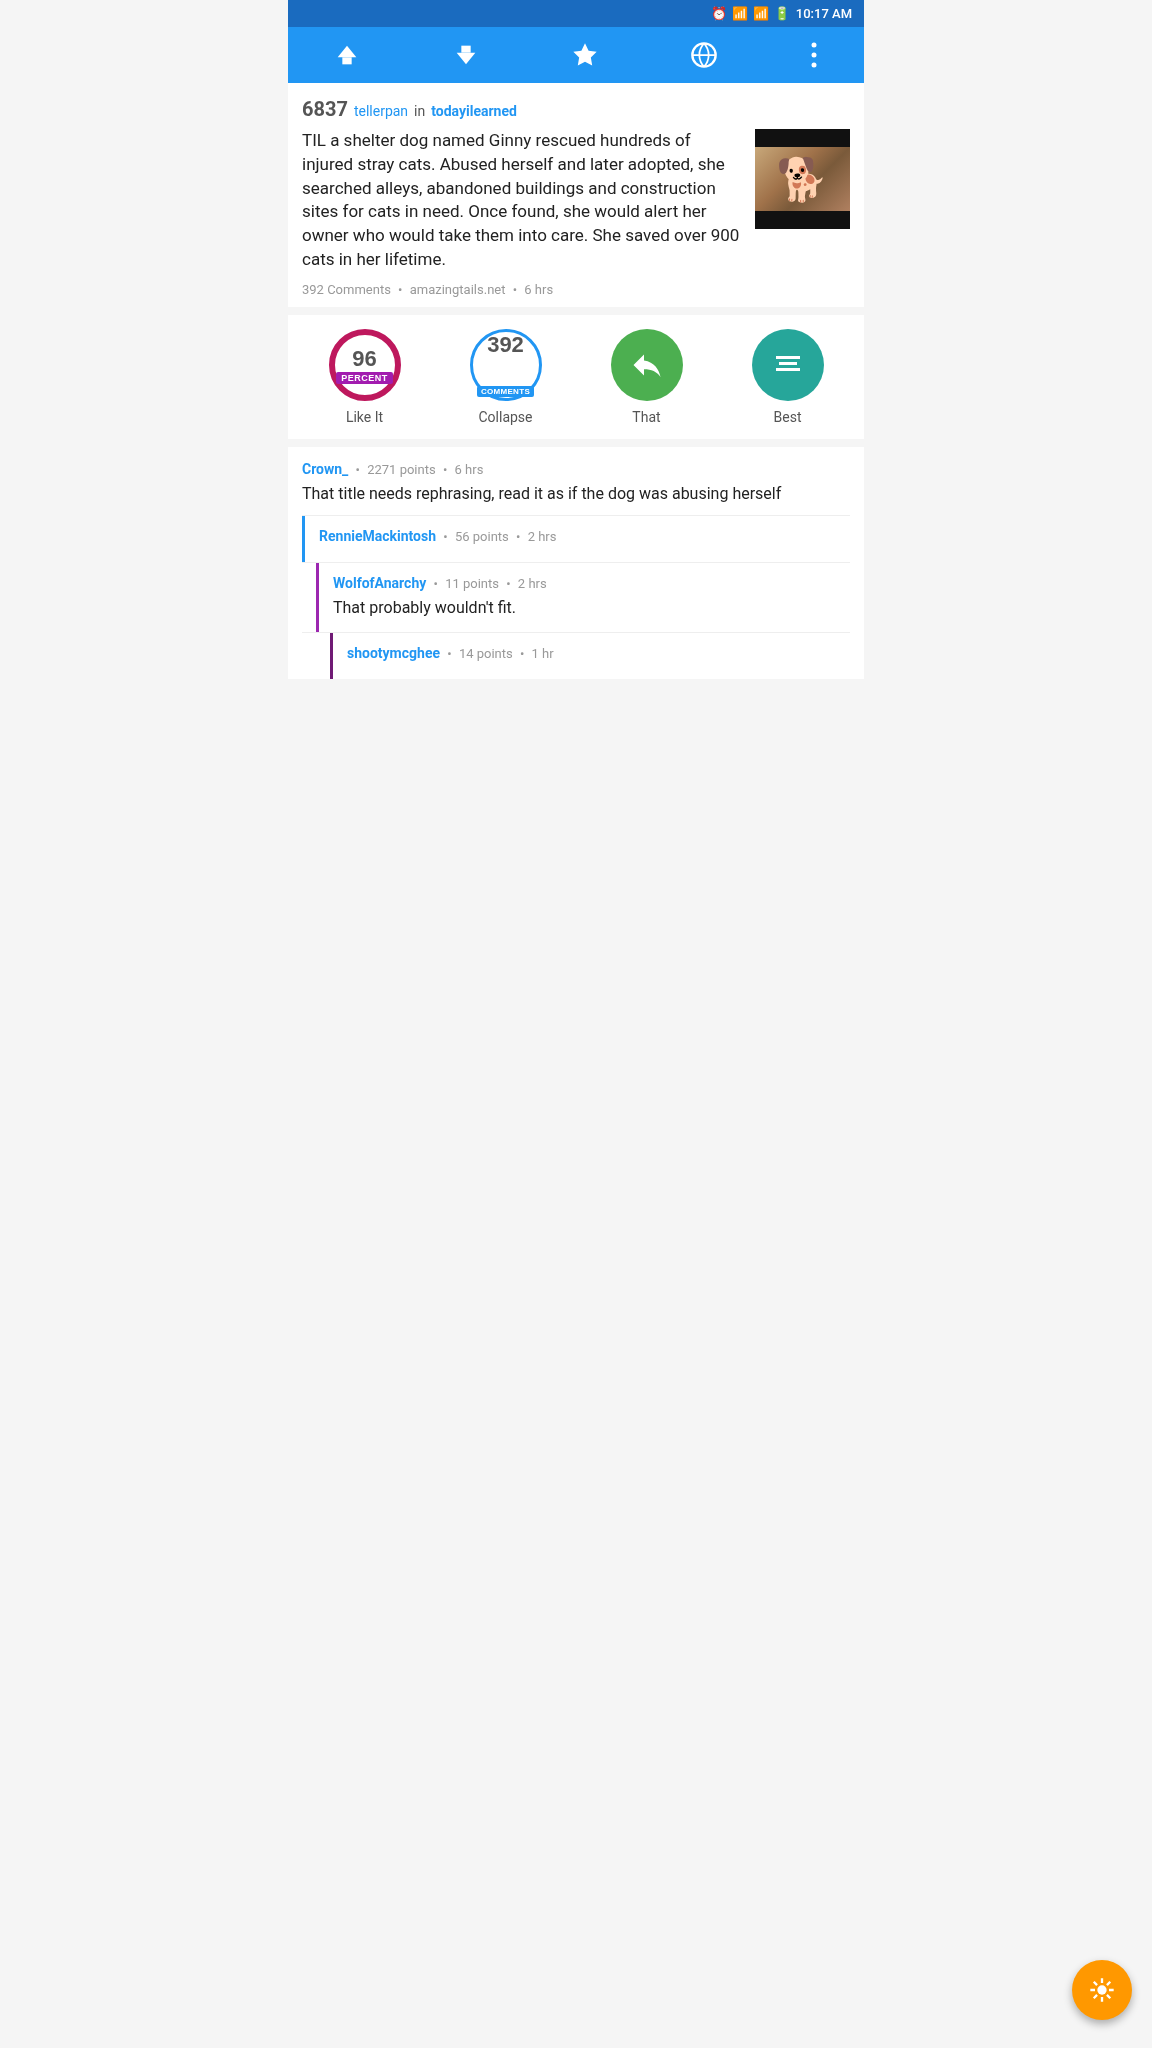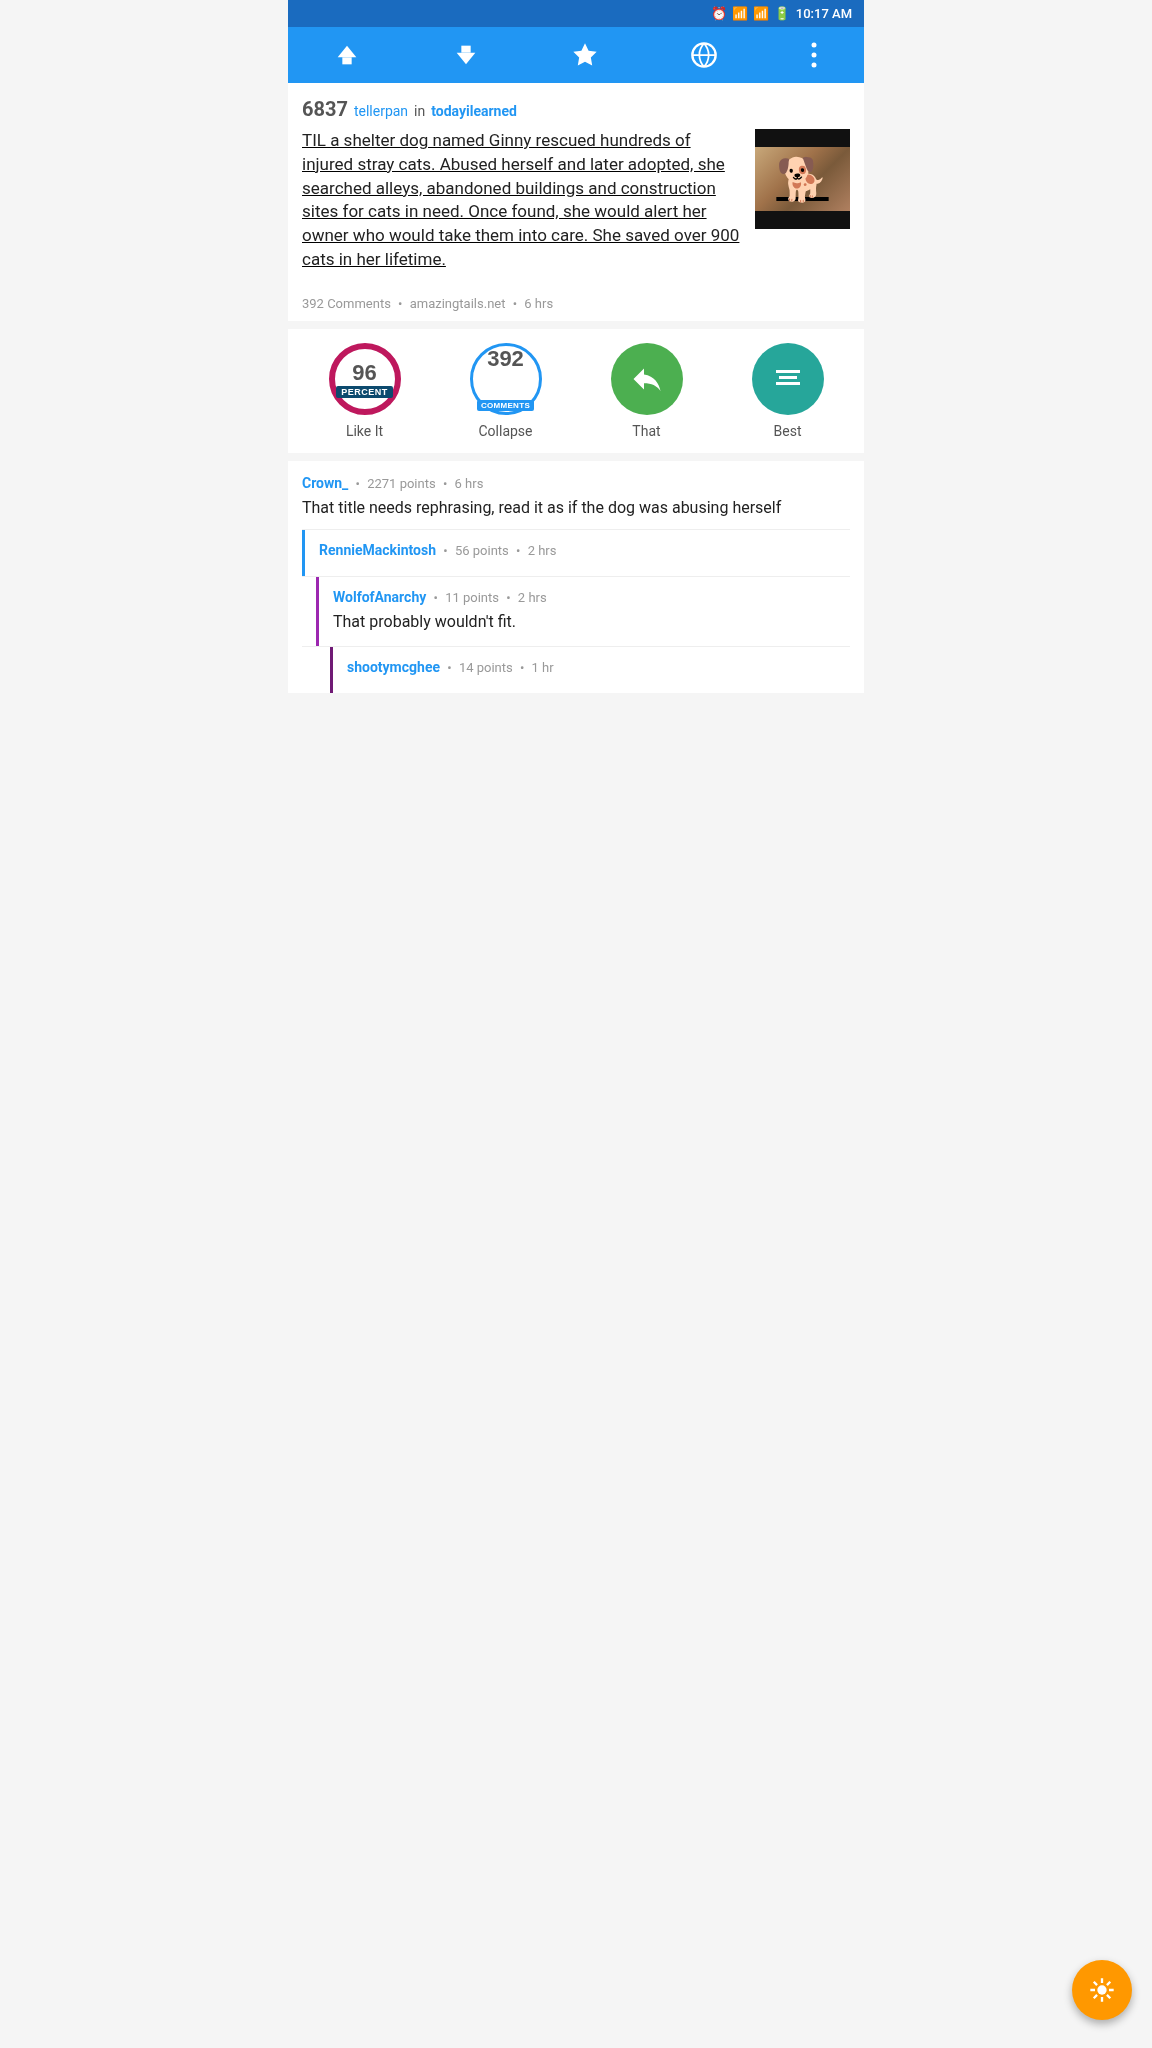--- a/index.html
+++ b/index.html
@@ -78,22 +78,21 @@
     }
     .post-subreddit {
       font-size: 14px;
       color: #2196F3;
       font-weight: bold;
     }
 
     .post-content {
       display: flex;
       gap: 10px;
-      margin-bottom: 24px;
-      text-decoration: underline;
+      margin-bottom: 10px;
     }
     .post-title {
       font-size: 17px;
       color: #222;
       line-height: 1.4;
       flex: 1;
     }
     .post-thumbnail {
       width: 95px;
       min-width: 95px;
@@ -170,21 +169,21 @@
       background: white;
       color: #555;
     }
     .circle-percent .pct-num {
       font-size: 22px;
       font-weight: bold;
       color: #555;
     }
     .circle-percent .pct-label {
       font-size: 9px;
-      background: #0c4a6e;
+      background: #a21caf;
       color: white;
       padding: 1px 5px;
       border-radius: 2px;
       font-weight: bold;
       letter-spacing: 0.5px;
     }
     .circle-comments {
       border: 3px solid #2196F3;
       background: white;
       color: #555;

